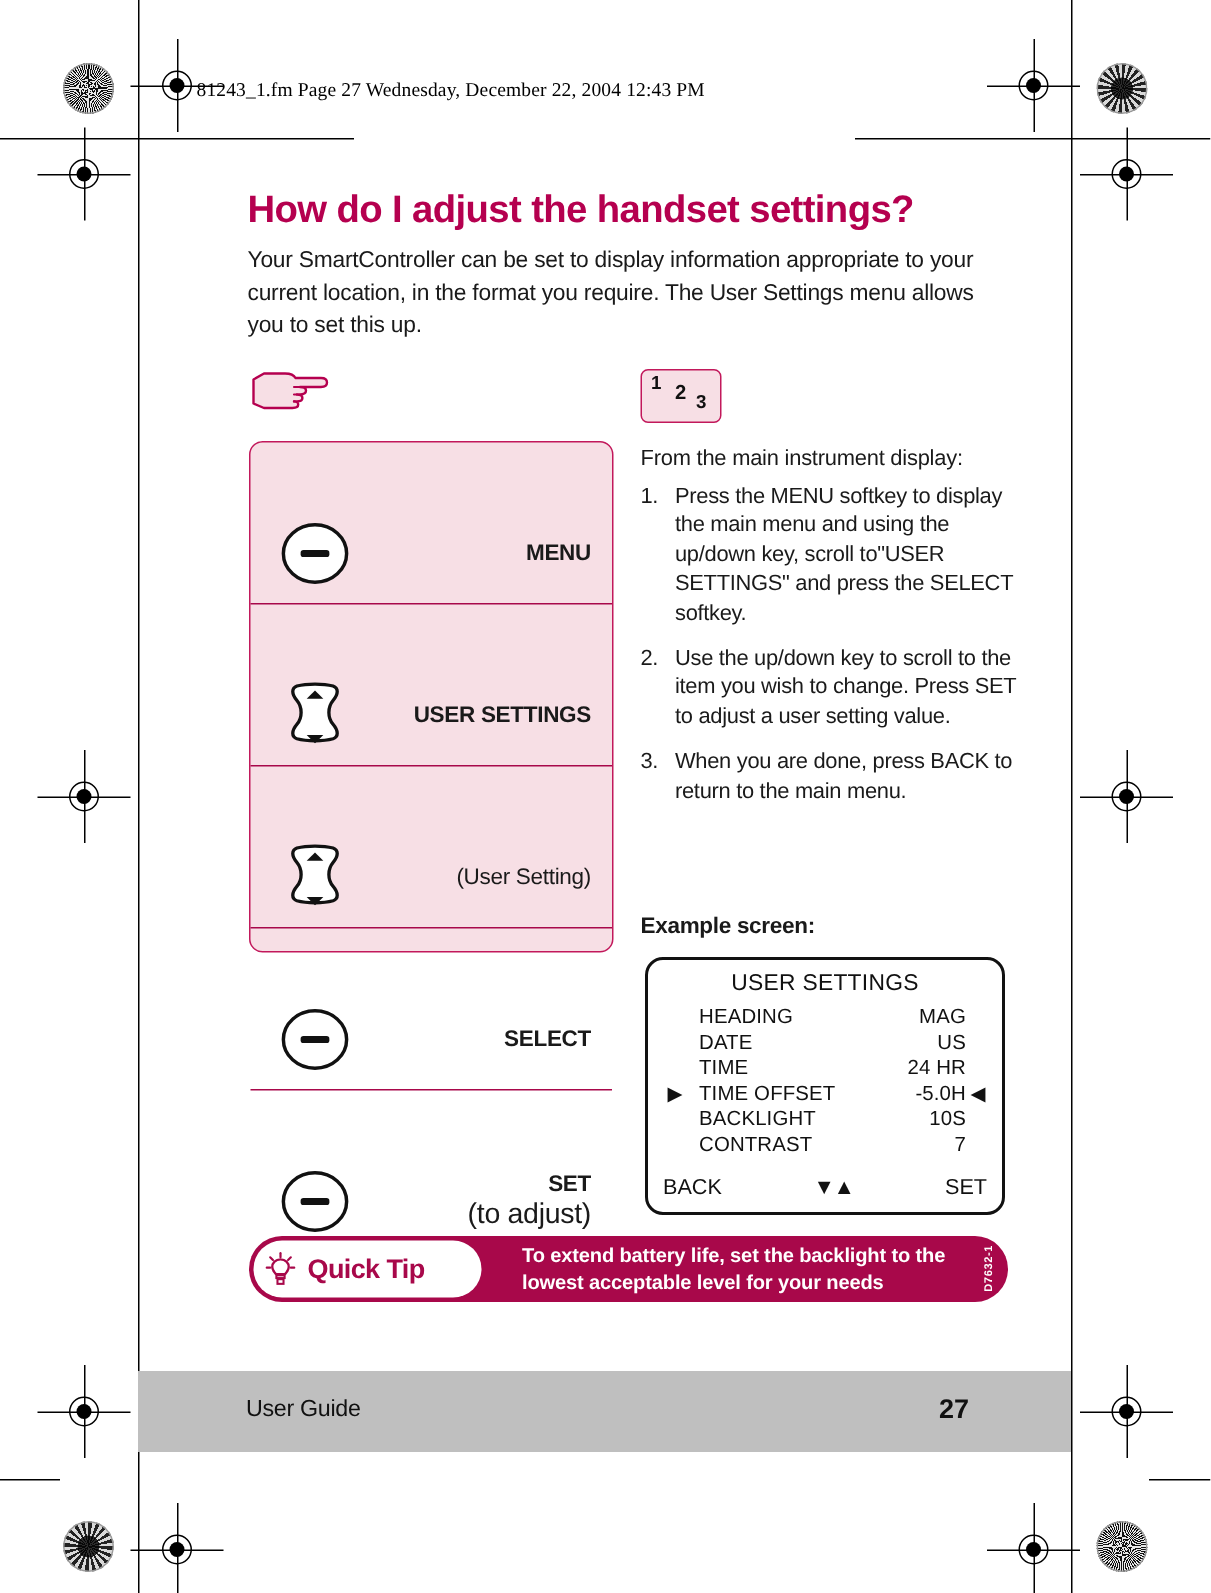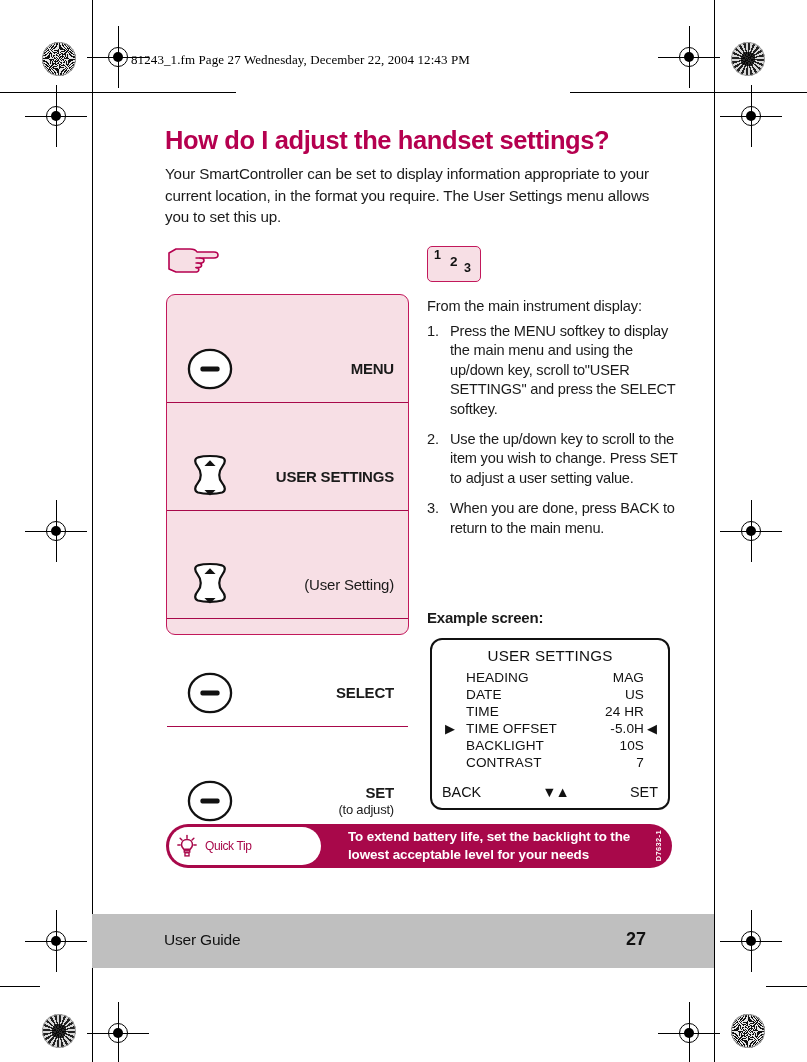--- a/index.html
+++ b/index.html
@@ -76,21 +76,21 @@
     position:relative;height:68px;display:flex;align-items:center;
     border-bottom:1.2px solid #a8084a;box-sizing:border-box;margin-top:40px;
   }
   .keyrow:last-child{border-bottom:none;}
   .keyrow .art{width:86px;flex:0 0 86px;display:flex;align-items:center;justify-content:center;}
   .keyrow .lbl{
     flex:1;text-align:right;padding-right:14px;
     font-size:15px;font-weight:bold;color:#1a1a1a;letter-spacing:-.2px;line-height:1.2;
   }
   .keyrow .lbl.plain{font-weight:normal;}
-  .keyrow .lbl .sub{display:block;font-weight:normal;font-size:13px;}
+  .keyrow .lbl .sub{display:block;font-weight:normal;font-size:19px;}
 
   
   .lead{
     position:absolute;left:427px;top:297px;width:255px;
     font-size:14.6px;line-height:1.35;letter-spacing:-.15px;
   }
   .steps{position:absolute;left:427px;top:322px;width:258px;}
   .step{display:flex;margin-bottom:11px;font-size:14.6px;line-height:1.33;letter-spacing:-.2px;}
   .step .num{flex:0 0 23px;}
   .step .txt{flex:1;}
@@ -125,21 +125,21 @@
   .tip{
     position:absolute;left:166px;top:824px;width:506px;height:44px;
     background:#a8084a;border-radius:22px;box-sizing:border-box;
     display:flex;align-items:center;overflow:hidden;
   }
   .tip-pill{
     width:152px;height:38px;margin-left:3px;background:#fff;border-radius:19px;
     display:flex;align-items:center;flex:0 0 152px;
   }
   .tip-pill .bulb{flex:0 0 36px;display:flex;align-items:center;justify-content:center;}
-  .tip-pill .ttl{font-size:12px;font-weight:normal;color:#a8084a;letter-spacing:-.4px;}
+  .tip-pill .ttl{font-size:18px;font-weight:bold;color:#a8084a;letter-spacing:-.4px;}
   .tip-body{
     flex:1;color:#fff;font-size:13.4px;font-weight:bold;line-height:1.32;
     padding-left:27px;padding-right:16px;letter-spacing:-.1px;
   }
   .tip-code{
     flex:0 0 14px;color:#fff;font-size:7.4px;font-weight:bold;
     writing-mode:vertical-rl;text-orientation:mixed;
     transform:rotate(180deg);letter-spacing:.4px;margin-right:4px;
   }
 

